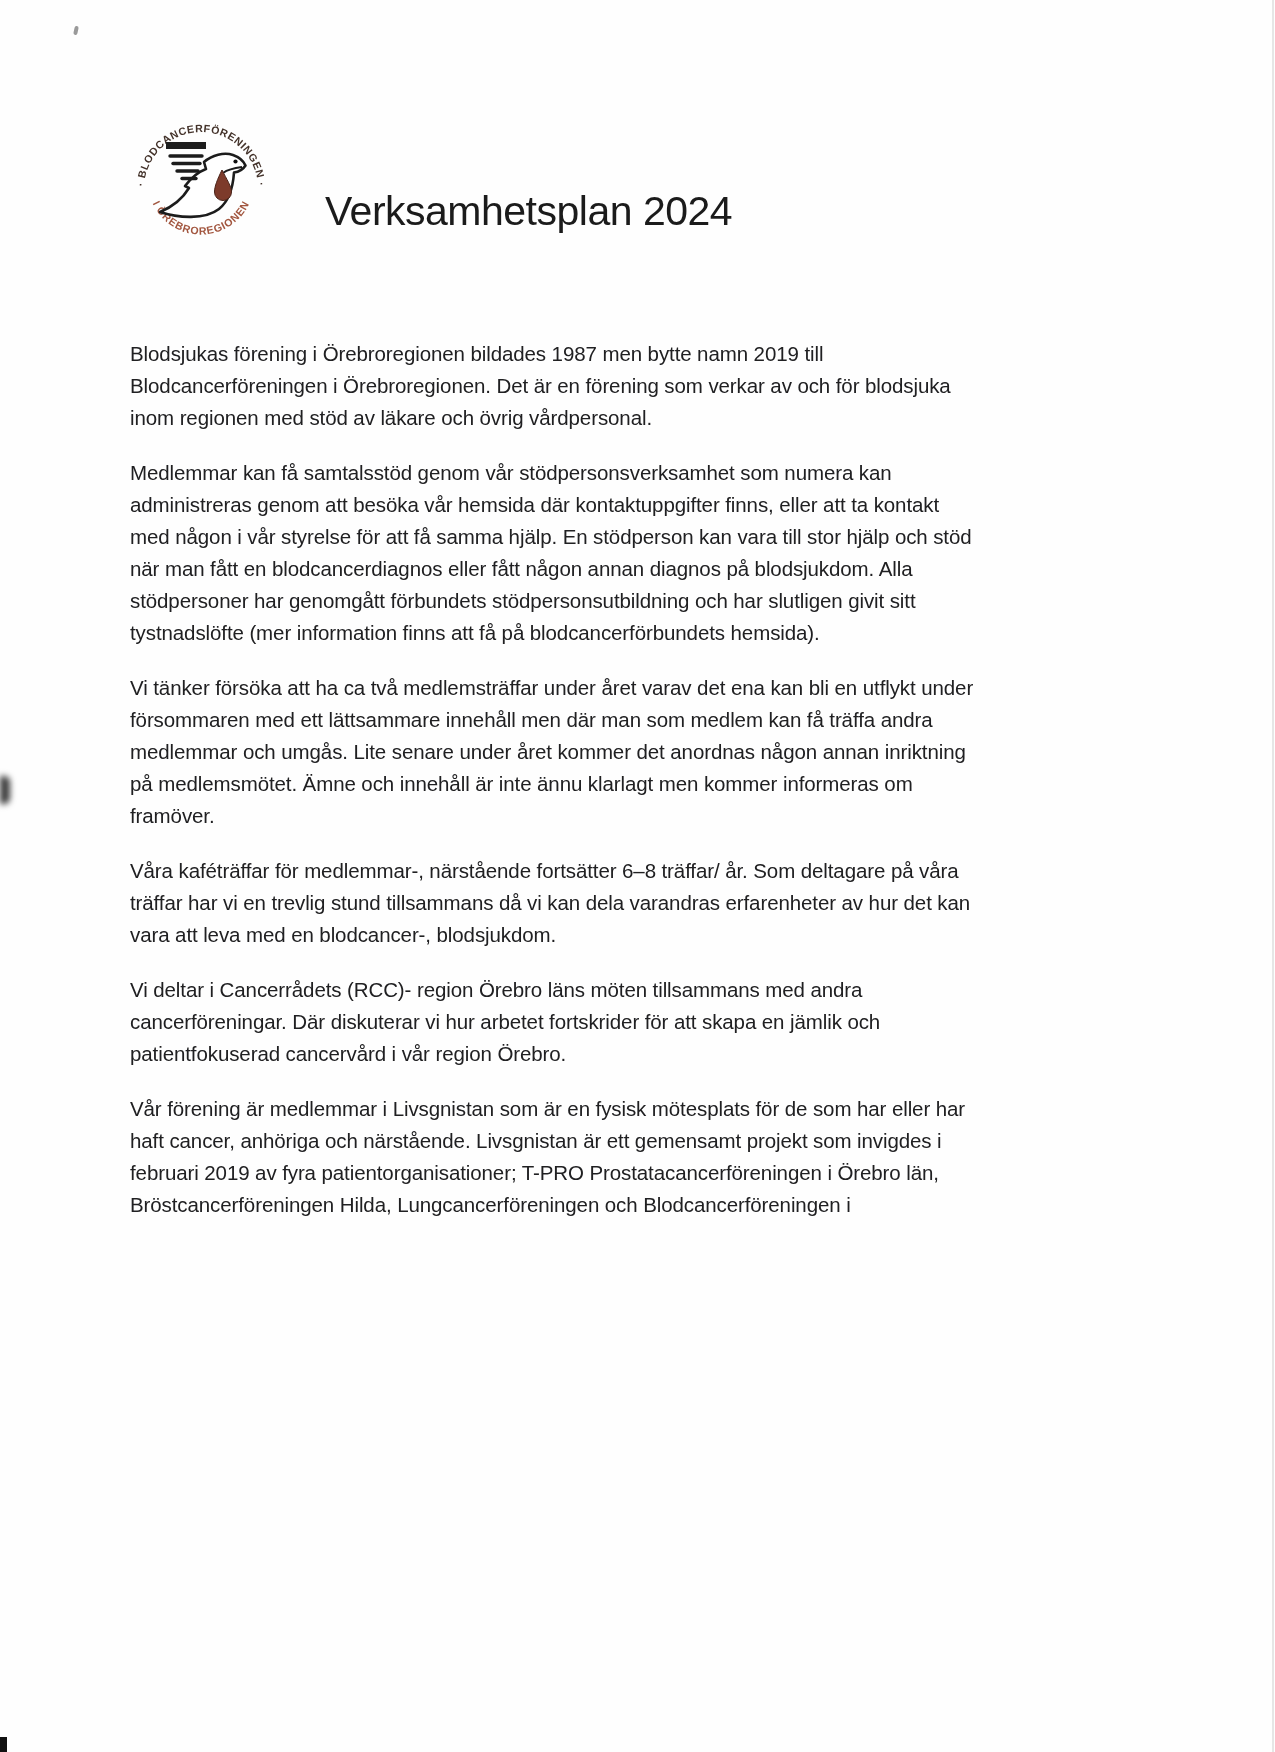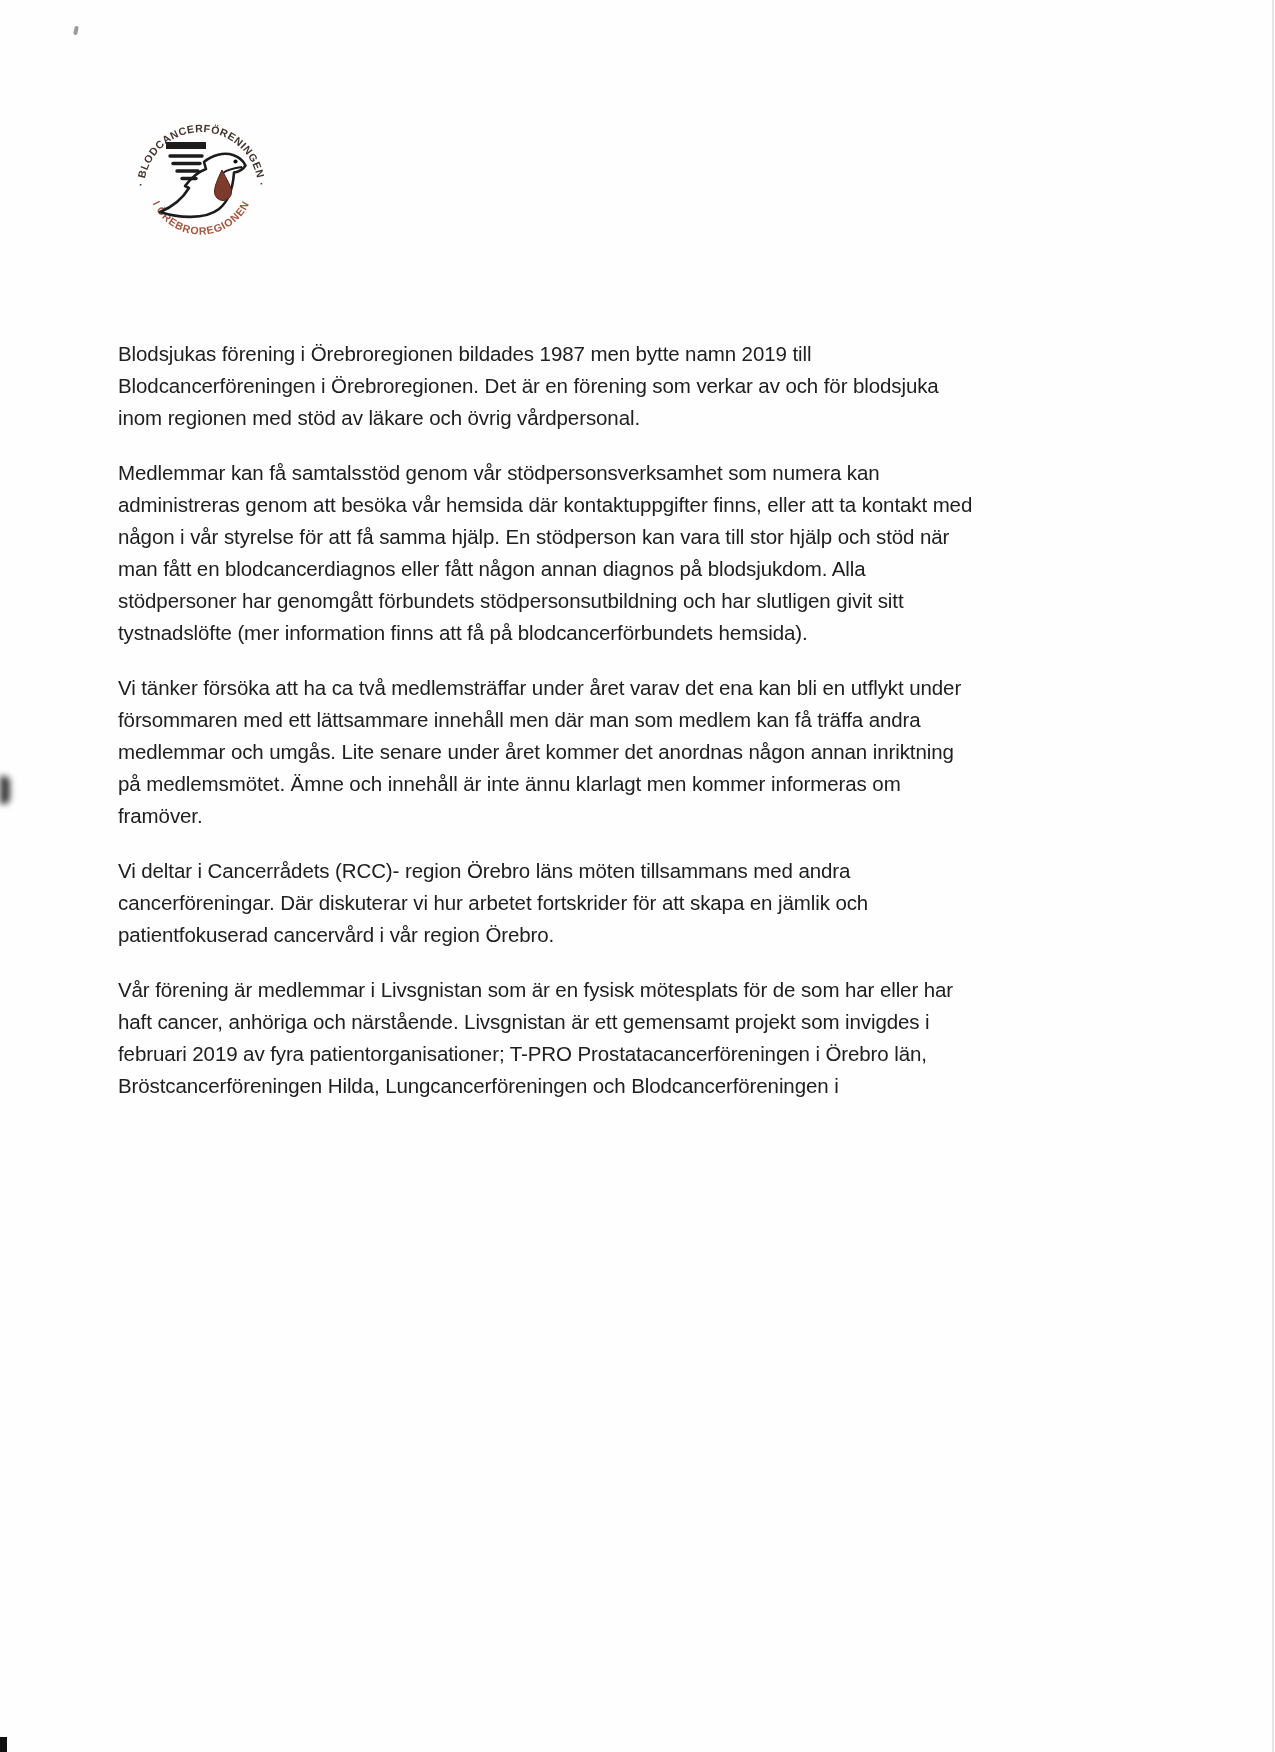--- a/index.html
+++ b/index.html
@@ -16,21 +16,21 @@
   .logo-svg { width:150px; height:150px; display:block; }
   .doc-title {
     position:absolute; top:188px; left:325px;
     font-size:41px; letter-spacing:-0.5px;
     color:#1b1b1b; white-space:nowrap;
   }
   .content {
     position:absolute; top:338px; left:118px; width:856px;
   }
   .content p {
-    margin:0 0 23px 0;
+    margin:0 0 23px 12px;
     font-size:20.5px;
     line-height:32px;
     letter-spacing:-0.1px;
     text-align:left;
     color:#202022;
   }
   .artifact-top-mark {
     top:26px; left:74px; width:4px; height:9px;
     background:#9a9a9a; transform:rotate(12deg); border-radius:2px;
   }
@@ -92,25 +92,27 @@
 
         <circle cx="109.5" cy="49.5" r="2.1" fill="#111"></circle>
 
         <path d="M116,55 C108,56 101,58 97,61" fill="none" stroke="#1c1c1c" stroke-width="2"></path>
 
         <path d="M96,58 C91.5,67 88.5,74.5 88.5,80 a8.5,8.5 0 0 0 17,0 C105.5,74.5 100.5,67 96,58 Z" stroke="#4a241a" stroke-width="1" fill="#7d3b2b"></path>
       </g>
     </svg>
   </div>
 
+  <div class="doc-title">Verksamhetsplan 2024</div>
 
   <div class="content">
     <p>Blodsjukas förening i Örebroregionen bildades 1987 men bytte namn 2019 till Blodcancerföreningen i Örebroregionen.  Det är en förening som verkar av och för blodsjuka inom regionen med stöd av läkare och övrig vårdpersonal.</p>
     <p>Medlemmar kan få samtalsstöd genom vår stödpersonsverksamhet som numera kan administreras genom att besöka vår hemsida där kontaktuppgifter finns, eller att ta kontakt med någon i vår styrelse för att få samma hjälp. En stödperson kan vara till stor hjälp och stöd när man fått en blodcancerdiagnos eller fått någon annan diagnos på blodsjukdom. Alla stödpersoner har genomgått förbundets stödpersonsutbildning och har slutligen givit sitt tystnadslöfte (mer information finns att få på blodcancerförbundets hemsida).</p>
     <p>Vi tänker försöka att ha ca två medlemsträffar under året varav det ena kan bli en utflykt under försommaren med ett lättsammare innehåll men där man som medlem kan få träffa andra medlemmar och umgås. Lite senare under året kommer det anordnas någon annan inriktning på medlemsmötet.  Ämne och innehåll är inte ännu klarlagt men kommer informeras om framöver.</p>
+    <p>Våra kaféträffar för medlemmar-, närstående fortsätter 6–8 träffar/ år. Som deltagare på våra träffar har vi en trevlig stund tillsammans då vi kan dela varandras erfarenheter av hur det kan vara att leva med en blodcancer-, blodsjukdom.</p>
     <p>Vi deltar i Cancerrådets (RCC)- region Örebro läns möten tillsammans med andra cancerföreningar. Där diskuterar vi hur arbetet fortskrider för att skapa en jämlik och patientfokuserad cancervård i vår region Örebro.</p>
     <p>Vår förening är medlemmar i Livsgnistan som är en fysisk mötesplats för de som har eller har haft cancer, anhöriga och närstående. Livsgnistan är ett gemensamt projekt som invigdes i februari 2019 av fyra patientorganisationer; T-PRO Prostatacancerföreningen i Örebro län, Bröstcancerföreningen Hilda, Lungcancerföreningen och Blodcancerföreningen i</p>
   </div>
 
   <div class="artifact-top-mark" style="position:absolute;"></div>
   <div class="artifact-left-smudge" style="position:absolute;"></div>
   <div class="artifact-bottom-corner" style="position:absolute;"></div>
   <div class="edge-right"></div>
 
 </div>

